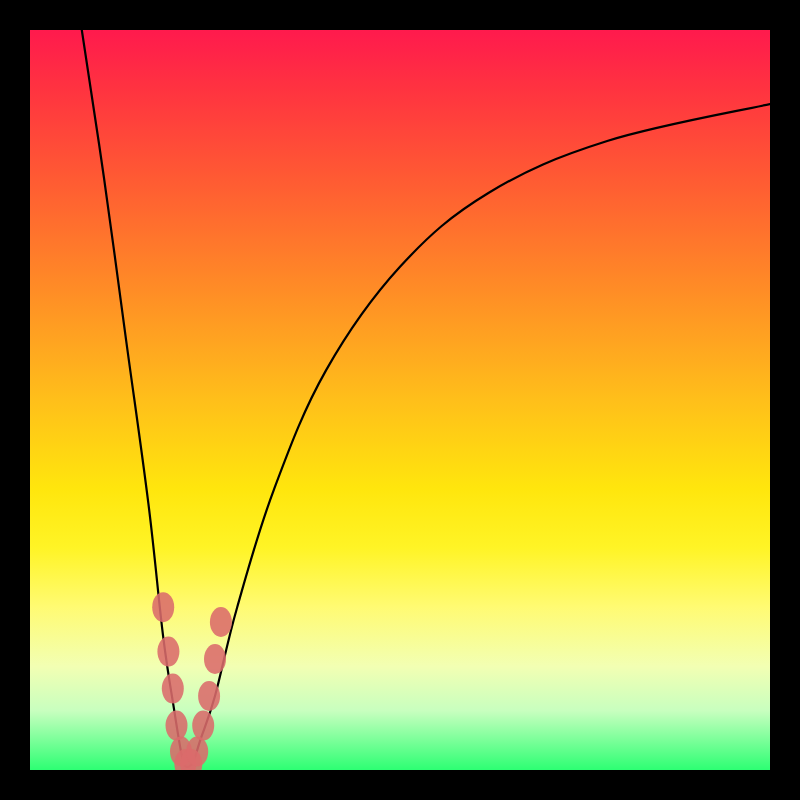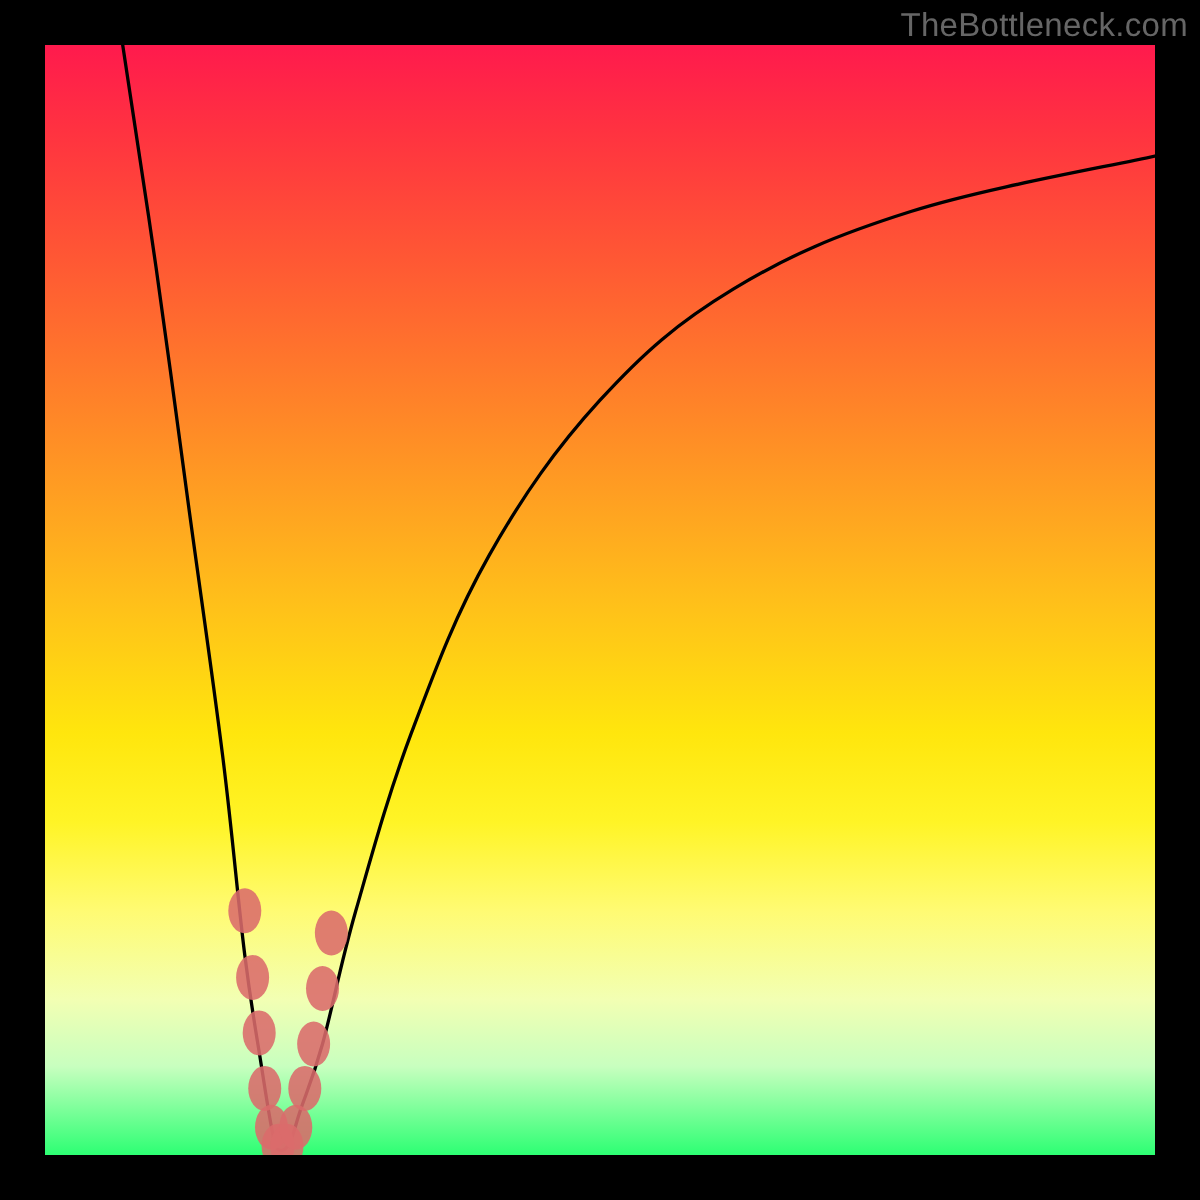--- a/index.html
+++ b/index.html
@@ -67,14 +67,13 @@
           <ellipse cx="155.4" cy="734.1" rx="11" ry="15" fill="#db6b6b" fill-opacity="0.88"></ellipse>
           <ellipse cx="161.3" cy="734.1" rx="11" ry="15" fill="#db6b6b" fill-opacity="0.88"></ellipse>
           <ellipse cx="167.2" cy="721.5" rx="11" ry="15" fill="#db6b6b" fill-opacity="0.88"></ellipse>
           <ellipse cx="173.2" cy="695.6" rx="11" ry="15" fill="#db6b6b" fill-opacity="0.88"></ellipse>
           <ellipse cx="179.1" cy="666.0" rx="11" ry="15" fill="#db6b6b" fill-opacity="0.88"></ellipse>
           <ellipse cx="185.0" cy="629.0" rx="11" ry="15" fill="#db6b6b" fill-opacity="0.88"></ellipse>
           <ellipse cx="190.9" cy="592.0" rx="11" ry="15" fill="#db6b6b" fill-opacity="0.88"></ellipse>
         </g>
     </svg>
   </div>
-  <div class="watermark">TheBottleneck.com</div>
 </div>
 
 </body></html>

